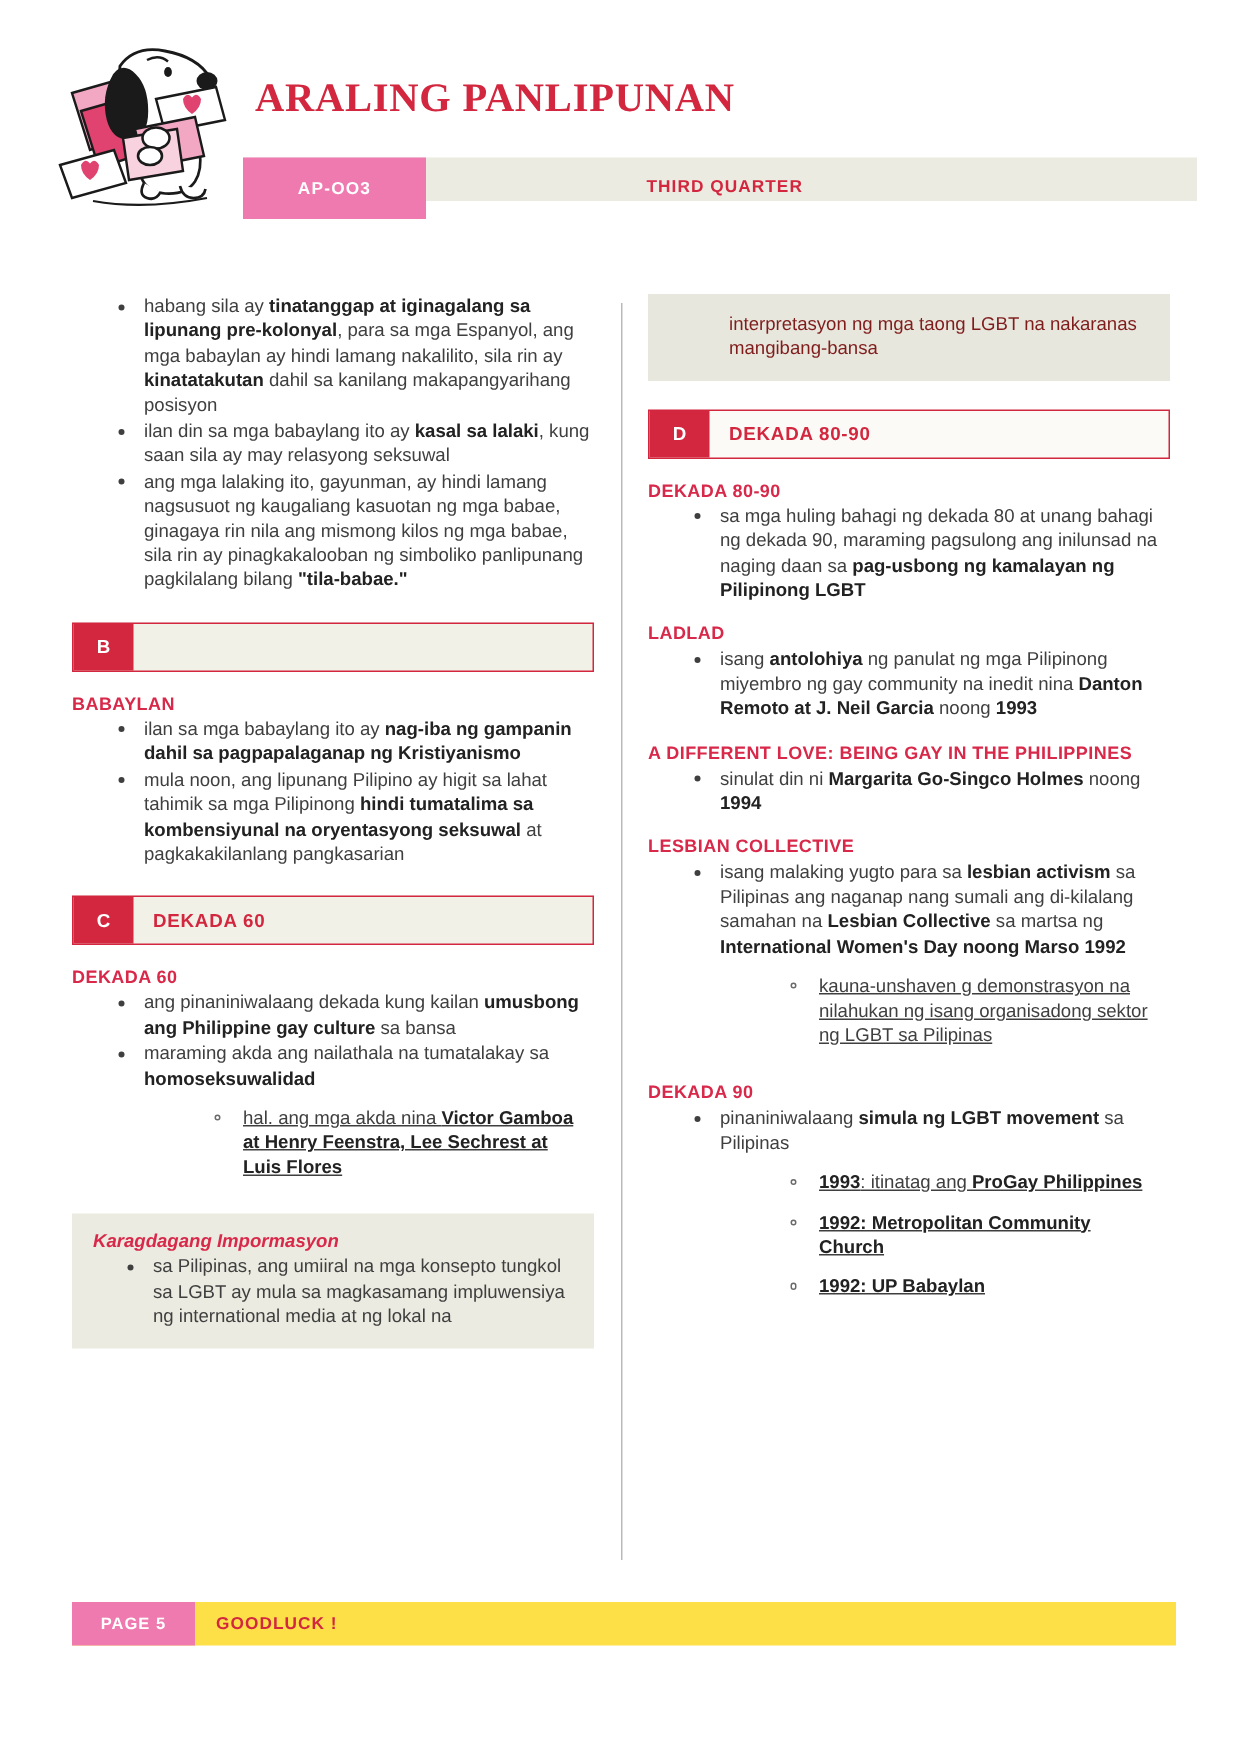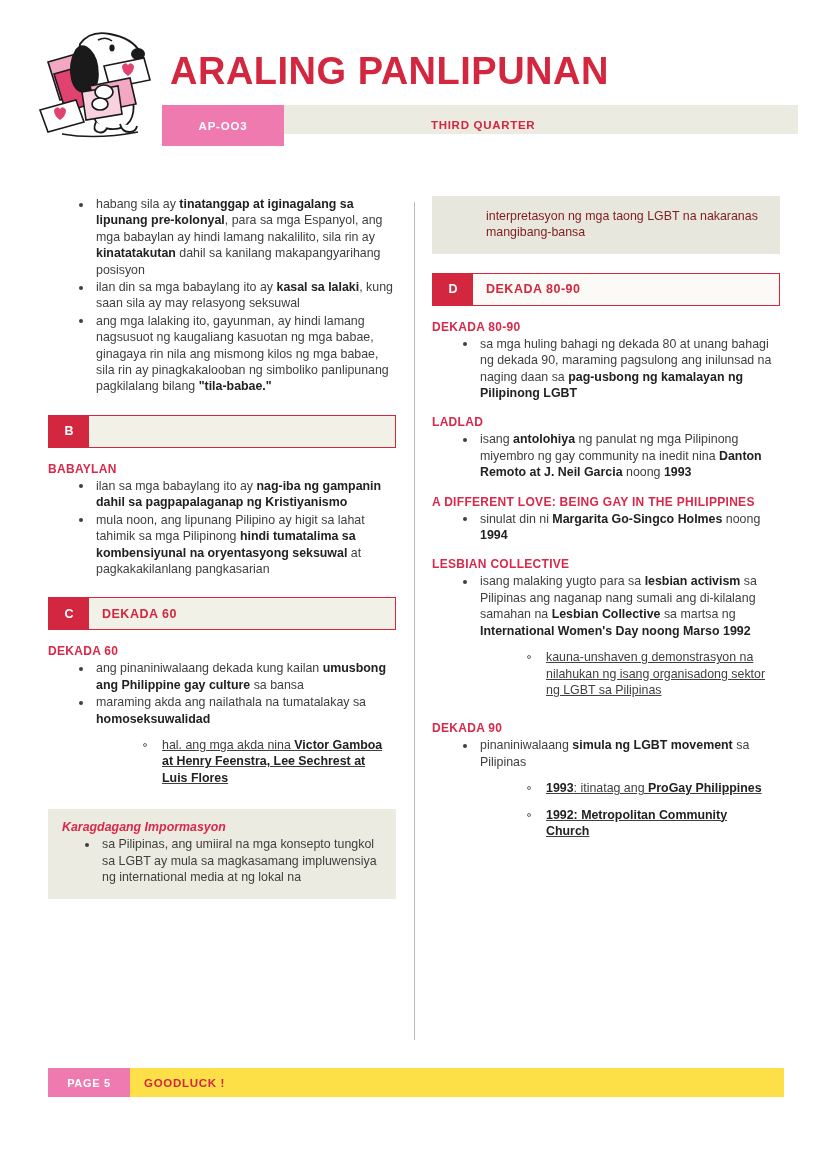--- a/index.html
+++ b/index.html
@@ -11,23 +11,23 @@
     overflow:hidden;
     position:relative;
   }
   .page{position:relative;width:828px;height:1169px;box-sizing:border-box;}
 
   
   .header{position:absolute;left:0;top:0;width:828px;height:160px;}
   .logo{position:absolute;left:34px;top:22px;width:126px;height:118px;}
   .title{
     position:absolute;left:170px;top:50px;
-    font-family:Liberation Sans, sans-serif;
+    font-family:Liberation Serif, serif;
     font-weight:bold;
-    font-size:38px;
+    font-size:27px;
     letter-spacing:.5px;
     color:#d2273f;
     white-space:nowrap;
   }
   .meta-bar{position:absolute;left:162px;top:105px;width:636px;height:29px;background:#ecebe1;}
   .meta-code{
     position:absolute;left:0;top:0;width:122px;height:41px;
     background:#ef7ab0;
     color:#ffffff;
     font-size:11.5px;font-weight:bold;letter-spacing:.8px;
@@ -281,20 +281,21 @@
             <li><span>isang malaking yugto para sa <b>lesbian activism</b> sa Pilipinas ang naganap nang sumali ang di-kilalang samahan na <b>Lesbian Collective</b> sa martsa ng <b>International Women's Day noong Marso 1992</b></span><ul class="lvl2">
                 <li><span>kauna-unshaven g demonstrasyon na nilahukan ng isang organisadong sektor ng LGBT sa Pilipinas</span></li>
               </ul></li>
           </ul>
           <div class="gap"></div>
           <div class="subhead">DEKADA 90</div>
           <ul class="lvl1">
             <li><span>pinaniniwalaang <b>simula ng LGBT movement</b> sa Pilipinas</span><ul class="lvl2">
                 <li><span><b>1993</b>: itinatag ang <b>ProGay Philippines</b></span></li>
                 <li><span><b>1992: Metropolitan Community Church</b></span></li>
+                <li><span><b>1992: UP Babaylan</b></span></li>
               </ul></li>
           </ul>
         </div>
     </div>
   </div>
 
   <div class="footer">
     <div class="footer-page">PAGE 5</div>
     <div class="footer-note">GOODLUCK !</div>
   </div>

